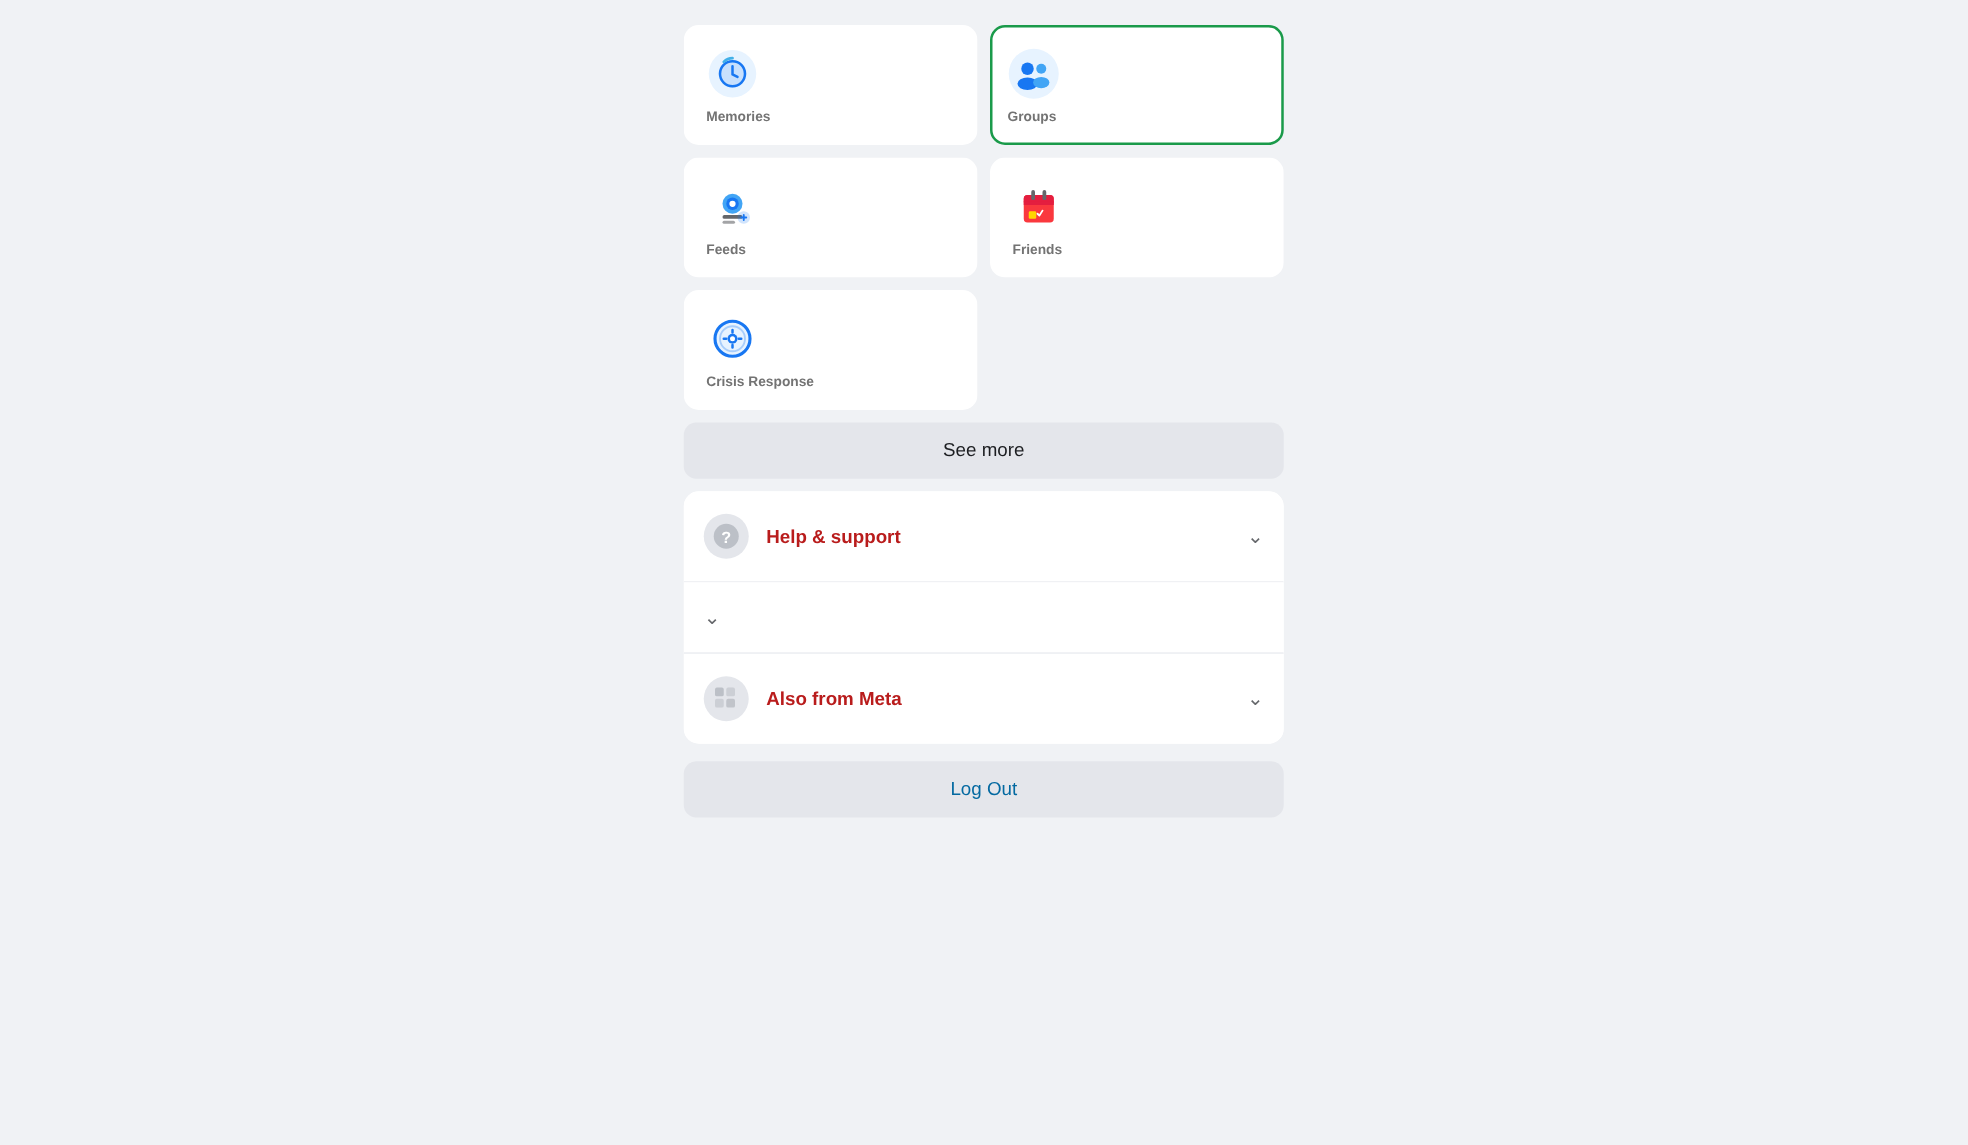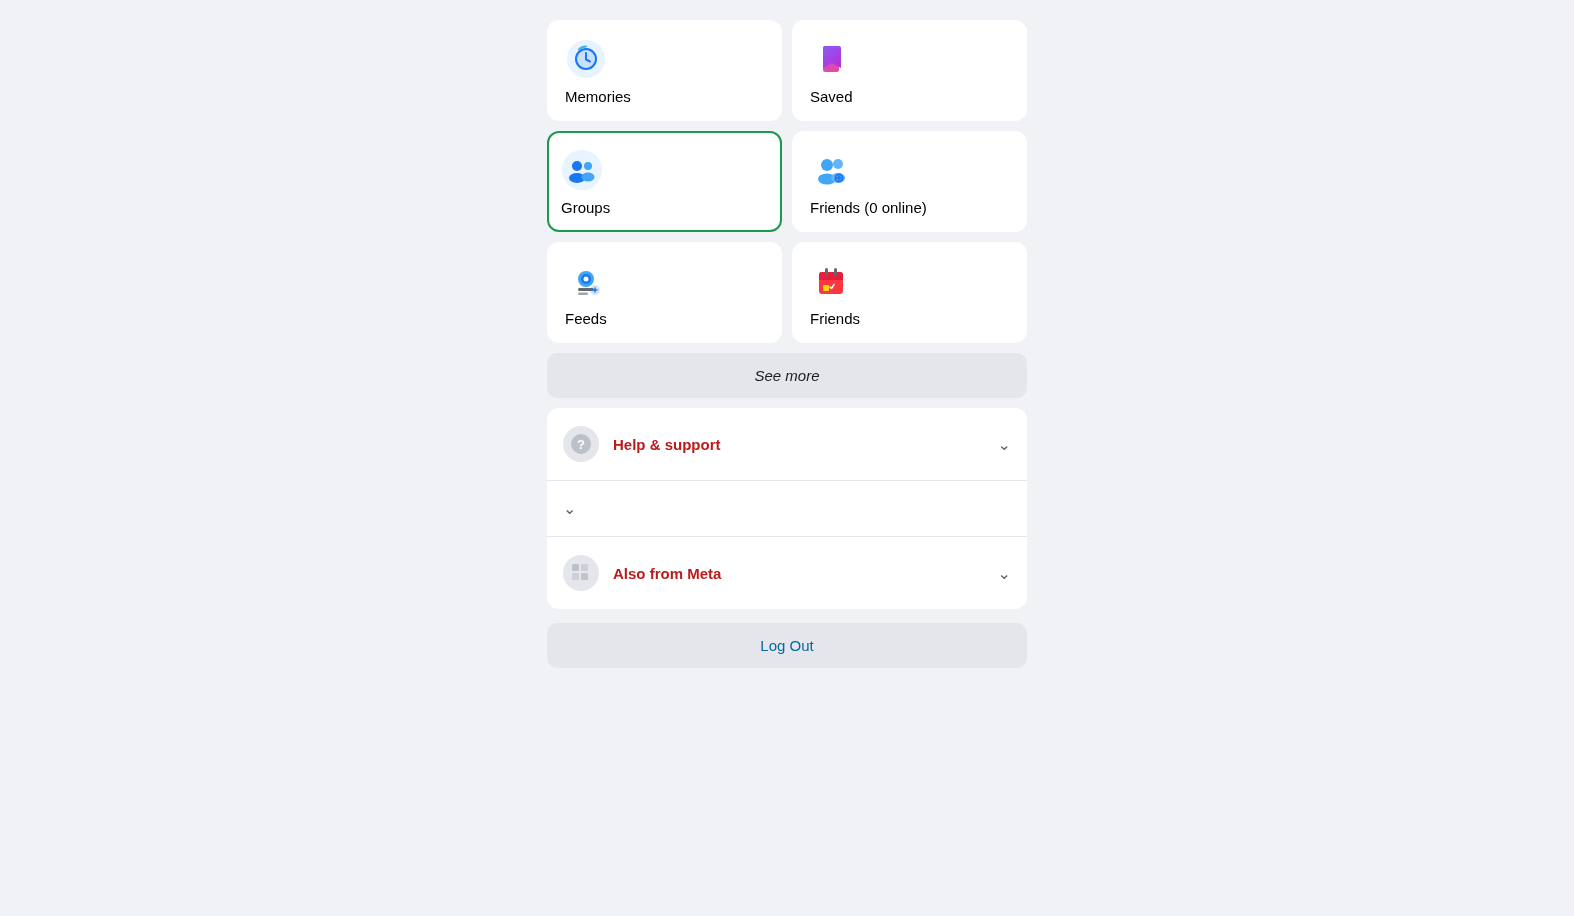--- a/index.html
+++ b/index.html
@@ -35,37 +35,36 @@
     .card.active {
       border: 2.5px solid #1a9a4a;
       padding-left: 12px;
     }
     .card-icon {
       width: 42px;
       height: 42px;
       margin-bottom: 8px;
     }
     .card-label {
-      font-size: 15px;
-      font-weight: 400;
-      color: #000000;
+      font-size: 11px;
+      font-weight: 700;
+      color: #737373;
     }
     .see-more-btn {
       background: #e4e6eb;
       border: none;
       border-radius: 10px;
       padding: 14px;
       font-size: 15px;
       font-weight: 500;
       color: #1c1e21;
       cursor: pointer;
       width: 100%;
       margin-bottom: 10px;
       transition: background 0.15s;
-      font-style: italic;
     }
     .section-item {
       background: #ffffff;
       border-radius: 0;
       padding: 18px 16px;
       display: flex;
       align-items: center;
       justify-content: space-between;
       cursor: pointer;
       border-bottom: 1px solid #e4e6eb;
@@ -144,70 +143,35 @@
           <circle cx="21" cy="21" r="19" fill="#e7f3ff"></circle>
           <path d="M21 10a11 11 0 1 1 0 22A11 11 0 0 1 21 10z" fill="#1877f2" opacity="0.15"></path>
           <circle cx="21" cy="21" r="10" stroke="#1877f2" stroke-width="2" fill="none"></circle>
           <path d="M21 15v6.5l4 2" stroke="#1877f2" stroke-width="2" stroke-linecap="round" stroke-linejoin="round"></path>
           <path d="M14 11.5 C16 9.5 18 8.5 21 8.5" stroke="#42b0e8" stroke-width="2.2" stroke-linecap="round" fill="none"></path>
         </svg>
       </div>
       <div class="card-label">Memories</div>
     </div>
 
-    <div class="card">
-      <div class="card-icon">
-        <svg class="icon-svg" viewBox="0 0 42 42" fill="none" xmlns="http://www.w3.org/2000/svg">
-          <rect x="13" y="8" width="16" height="26" rx="2.5" fill="url(#savedGrad)"></rect>
-          <defs>
-            <linearGradient id="savedGrad" x1="13" y1="8" x2="29" y2="34" gradientUnits="userSpaceOnUse">
-              <stop offset="0%" stop-color="#a855f7"></stop>
-              <stop offset="100%" stop-color="#ec4899"></stop>
-            </linearGradient>
-          </defs>
-          <path d="M13 8h16a2 2 0 0 1 2 2v20l-9-5-9 5V10a2 2 0 0 1 2-2z" fill="url(#savedGrad2)"></path>
-          <defs>
-            <linearGradient id="savedGrad2" x1="13" y1="8" x2="29" y2="34" gradientUnits="userSpaceOnUse">
-              <stop offset="0%" stop-color="#8b5cf6"></stop>
-              <stop offset="100%" stop-color="#c026d3"></stop>
-            </linearGradient>
-          </defs>
-        </svg>
-      </div>
-      <div class="card-label">Saved</div>
-    </div>
 
     <div class="card active">
       <div class="card-icon">
         <svg class="icon-svg" viewBox="0 0 42 42" fill="none" xmlns="http://www.w3.org/2000/svg">
           <circle cx="21" cy="21" r="20" fill="#e7f3ff"></circle>
           <circle cx="16" cy="17" r="5" fill="#1877f2"></circle>
           <circle cx="27" cy="17" r="4" fill="#42a5f5"></circle>
           <ellipse cx="16" cy="29" rx="8" ry="5" fill="#1877f2"></ellipse>
           <ellipse cx="27" cy="28" rx="6.5" ry="4.5" fill="#42a5f5"></ellipse>
         </svg>
       </div>
       <div class="card-label">Groups</div>
     </div>
 
 
-    <div class="card">
-      <div class="card-icon">
-        <svg class="icon-svg" viewBox="0 0 42 42" fill="none" xmlns="http://www.w3.org/2000/svg">
-          <circle cx="17" cy="16" r="6" fill="#42a5f5"></circle>
-          <circle cx="28" cy="15" r="5" fill="#64b5f6"></circle>
-          <ellipse cx="17" cy="30" rx="9" ry="5.5" fill="#42a5f5"></ellipse>
-          <ellipse cx="28" cy="29" rx="7" ry="5" fill="#64b5f6"></ellipse>
-          <circle cx="29" cy="29" r="5" fill="#1877f2" opacity="0.4"></circle>
-          <circle cx="29" cy="29" r="3.5" stroke="#1877f2" stroke-width="1.5" fill="none"></circle>
-          <path d="M27.5 29h3M29 27.5v3" stroke="#1877f2" stroke-width="1.5" stroke-linecap="round"></path>
-        </svg>
-      </div>
-      <div class="card-label">Friends (0 online)</div>
-    </div>
 
     <div class="card">
       <div class="card-icon">
         <svg class="icon-svg" viewBox="0 0 42 42" fill="none" xmlns="http://www.w3.org/2000/svg">
           <circle cx="21" cy="19" r="8" fill="#42a5f5"></circle>
           <circle cx="21" cy="19" r="5" fill="#1877f2"></circle>
           <circle cx="21" cy="19" r="2.5" fill="#ffffff"></circle>
           <rect x="13" y="28" width="16" height="3" rx="1.5" fill="#65676b"></rect>
           <rect x="13" y="32.5" width="10" height="2.5" rx="1.2" fill="#65676b" opacity="0.6"></rect>
           <circle cx="30" cy="30" r="5" fill="#1877f2" opacity="0.2"></circle>
@@ -225,20 +189,32 @@
           <rect x="9" y="17" width="24" height="3" fill="#e41e3f"></rect>
           <rect x="15" y="8" width="3" height="8" rx="1.5" fill="#65676b"></rect>
           <rect x="24" y="8" width="3" height="8" rx="1.5" fill="#65676b"></rect>
           <rect x="13" y="25" width="6" height="6" rx="1" fill="#ffd700"></rect>
           <path d="M20 27l1.5 1.5L24 24.5" stroke="#ffffff" stroke-width="1.5" stroke-linecap="round" stroke-linejoin="round"></path>
         </svg>
       </div>
       <div class="card-label">Friends</div>
     </div>
 
+    <div class="card">
+      <div class="card-icon">
+        <svg class="icon-svg" viewBox="0 0 42 42" fill="none" xmlns="http://www.w3.org/2000/svg">
+          <circle cx="21" cy="21" r="14" stroke="#1877f2" stroke-width="2.5" fill="#e7f3ff"></circle>
+          <circle cx="21" cy="21" r="10" stroke="#1877f2" stroke-width="1.5" fill="none" opacity="0.3"></circle>
+          <path d="M21 14v2M21 26v2M14 21h2M26 21h2" stroke="#1877f2" stroke-width="2" stroke-linecap="round"></path>
+          <circle cx="21" cy="21" r="4" fill="#1877f2"></circle>
+          <circle cx="21" cy="21" r="2" fill="#ffffff"></circle>
+        </svg>
+      </div>
+      <div class="card-label">Crisis Response</div>
+    </div>
 
   </div>
 
   <button class="see-more-btn">See more</button>
 
   <div class="sections-wrapper">
 
     <div class="section-item">
       <div class="section-left">
         <div class="section-icon">

